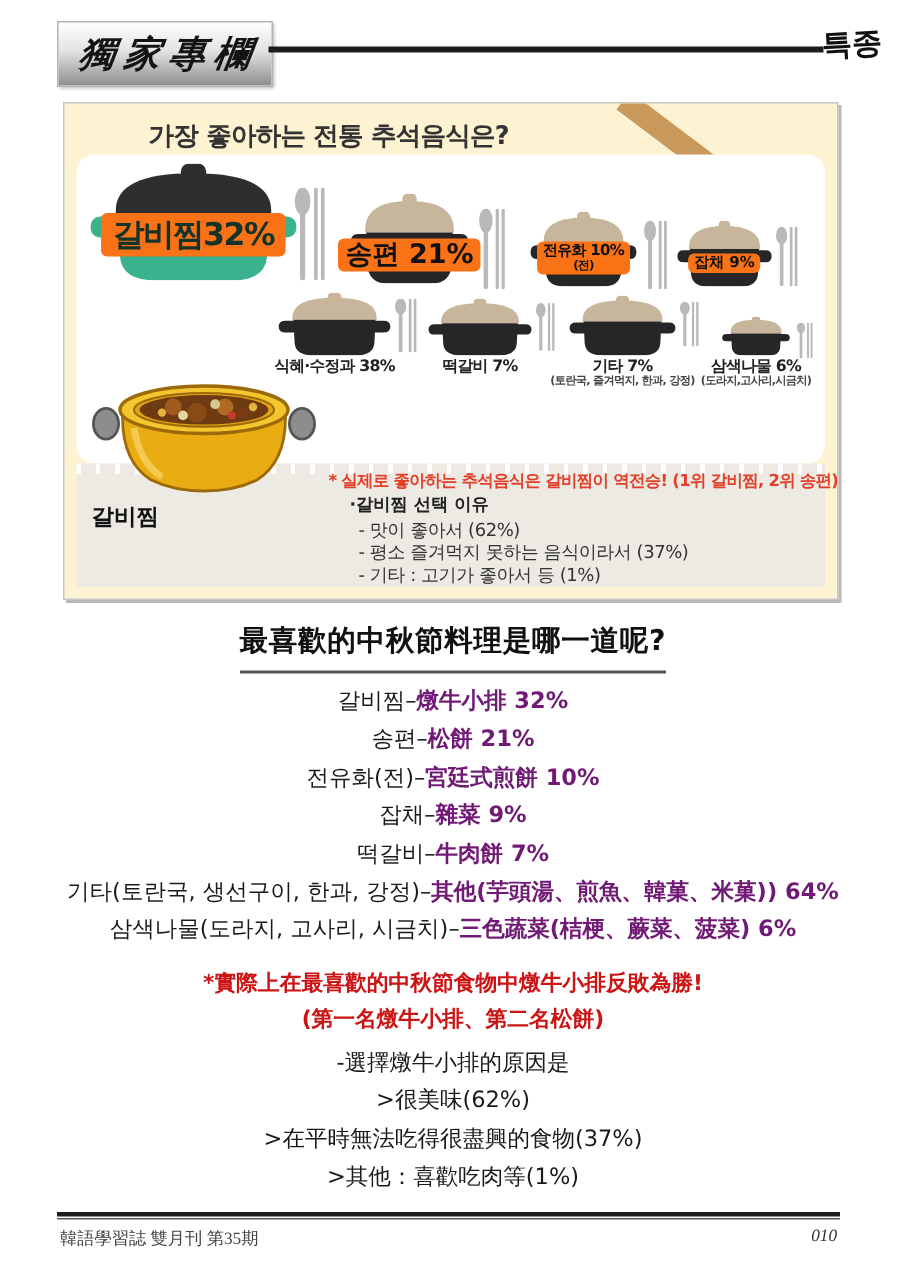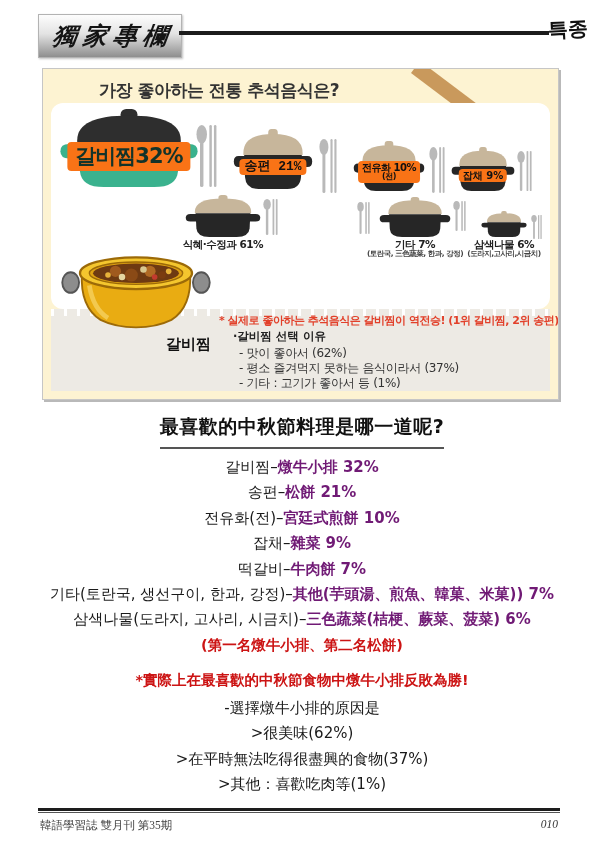--- a/index.html
+++ b/index.html
@@ -49,32 +49,32 @@
   .c6{left:314px;top:133px;width:13px;height:32px;}
   .p7{left:336px;top:128px;width:72px;height:40px;}
   .c7{left:410px;top:132px;width:13px;height:30px;}
   .p8{left:438px;top:142px;width:46px;height:26px;}
   .c8{left:488px;top:146px;width:11px;height:24px;}
   .cut{position:absolute;z-index:3;}
 
   .tag{position:absolute;left:50%;transform:translateX(-50%);background:#f97316;border-radius:4px;
     font-weight:bold;color:#111;text-align:center;white-space:nowrap;z-index:4;line-height:1.1;}
   .t1{top:42%;font-size:21px;padding:3px 8px;color:#13332a;letter-spacing:-1px;}
-  .t2{top:50%;font-size:13px;padding:1px 5px;font-family:Liberation Mono, monospace;}
+  .t2{top:50%;font-size:18px;padding:1px 5px;}
   .t3{top:40%;font-size:10px;padding:1px 4px;letter-spacing:-0.5px;}
   .t3 .sub2{display:block;font-size:8px;font-weight:bold;}
   .t4{top:50%;font-size:10px;padding:1px 4px;}
   .below{position:absolute;top:100%;margin-top:1px;left:50%;transform:translateX(-50%);
     font-size:10.5px;font-weight:bold;color:#222;white-space:nowrap;text-align:center;z-index:4;
     letter-spacing:-0.5px;line-height:1.15;}
   .below .sub{display:block;font-size:7.5px;font-weight:600;color:#444;letter-spacing:-0.5px;}
 
   .featured{position:absolute;left:18px;top:165px;width:150px;height:98px;z-index:5;}
   .featured svg{width:100%;height:100%;display:block;}
-  .featured-label{position:absolute;left:18px;top:266px;width:150px;text-align:right;
+  .featured-label{position:absolute;left:18px;top:266px;width:150px;text-align:left;
     font-size:15px;font-weight:bold;color:#111;z-index:6;}
 
   .note-title{position:absolute;left:176px;top:244px;font-size:11px;font-weight:bold;color:#e2402a;
     white-space:nowrap;z-index:4;letter-spacing:-0.5px;}
   .reason-title{position:absolute;left:190px;top:260px;font-size:11.5px;font-weight:bold;color:#222;
     white-space:nowrap;z-index:4;}
   .reason-line{position:absolute;left:196px;font-size:12px;color:#333;white-space:nowrap;z-index:4;
     letter-spacing:-0.3px;}
   .rl0{top:276px;} .rl1{top:291px;} .rl2{top:306px;}
 
@@ -170,35 +170,41 @@
       <span class="tag t4">잡채 9%</span>
     </div>
     <svg class="cut c4" viewBox="0 0 22 60" preserveAspectRatio="none">
         <use href="#cutlery"></use>
       </svg>
 
     <div class="pot p5">
       <svg class="ps" viewBox="0 0 100 60" preserveAspectRatio="none">
           <use href="#pot"></use>
         </svg>
-      <span class="below">식혜·수정과 61%</span>
+      <span class="below">식혜·수정과 38%</span>
     </div>
     <svg class="cut c5" viewBox="0 0 22 60" preserveAspectRatio="none">
         <use href="#cutlery"></use>
       </svg>
 
+    <div class="pot p6">
+      <svg class="ps" viewBox="0 0 100 60" preserveAspectRatio="none">
+          <use href="#pot"></use>
+        </svg>
+      <span class="below">떡갈비 7%</span>
+    </div>
     <svg class="cut c6" viewBox="0 0 22 60" preserveAspectRatio="none">
         <use href="#cutlery"></use>
       </svg>
 
     <div class="pot p7">
       <svg class="ps" viewBox="0 0 100 60" preserveAspectRatio="none">
           <use href="#pot"></use>
         </svg>
-      <span class="below"><span>기타 7%</span><span class="sub">(토란국, 三色蔬菜, 한과, 강정)</span></span>
+      <span class="below"><span>기타 7%</span><span class="sub">(토란국, 즐겨먹지, 한과, 강정)</span></span>
     </div>
     <svg class="cut c7" viewBox="0 0 22 60" preserveAspectRatio="none">
         <use href="#cutlery"></use>
       </svg>
 
     <div class="pot p8">
       <svg class="ps" viewBox="0 0 100 60" preserveAspectRatio="none">
           <use href="#pot"></use>
         </svg>
       <span class="below"><span>삼색나물 6%</span><span class="sub">(도라지,고사리,시금치)</span></span>
@@ -237,25 +243,25 @@
   </div>
 
   <div class="article">
     <div class="heading">最喜歡的中秋節料理是哪一道呢?</div>
     <div class="list">
       <div class="item"><span>갈비찜–</span><span class="blue">燉牛小排 32%</span></div>
       <div class="item"><span>송편–</span><span class="blue">松餅 21%</span></div>
       <div class="item"><span>전유화(전)–</span><span class="blue">宮廷式煎餅 10%</span></div>
       <div class="item"><span>잡채–</span><span class="blue">雜菜 9%</span></div>
       <div class="item"><span>떡갈비–</span><span class="blue">牛肉餅 7%</span></div>
-      <div class="item"><span>기타(토란국, 생선구이, 한과, 강정)–</span><span class="blue">其他(芋頭湯、煎魚、韓菓、米菓)) 7%</span></div>
+      <div class="item"><span>기타(토란국, 생선구이, 한과, 강정)–</span><span class="blue">其他(芋頭湯、煎魚、韓菓、米菓)) 64%</span></div>
       <div class="item"><span>삼색나물(도라지, 고사리, 시금치)–</span><span class="blue">三色蔬菜(桔梗、蕨菜、菠菜) 6%</span></div>
     </div>
+    <div class="red-note rn1">*實際上在最喜歡的中秋節食物中燉牛小排反敗為勝!</div>
     <div class="red-note">(第一名燉牛小排、第二名松餅)</div>
-    <div class="red-note rn1">*實際上在最喜歡的中秋節食物中燉牛小排反敗為勝!</div>
     <div class="intro">-選擇燉牛小排的原因是</div>
     <div class="reason">&gt;很美味(62%)</div>
     <div class="reason">&gt;在平時無法吃得很盡興的食物(37%)</div>
     <div class="reason">&gt;其他：喜歡吃肉等(1%)</div>
   </div>
 
   <div class="f-rule"></div>
   <div class="f-journal">韓語學習誌 雙月刊 第35期</div>
   <div class="f-page">010</div>
 

